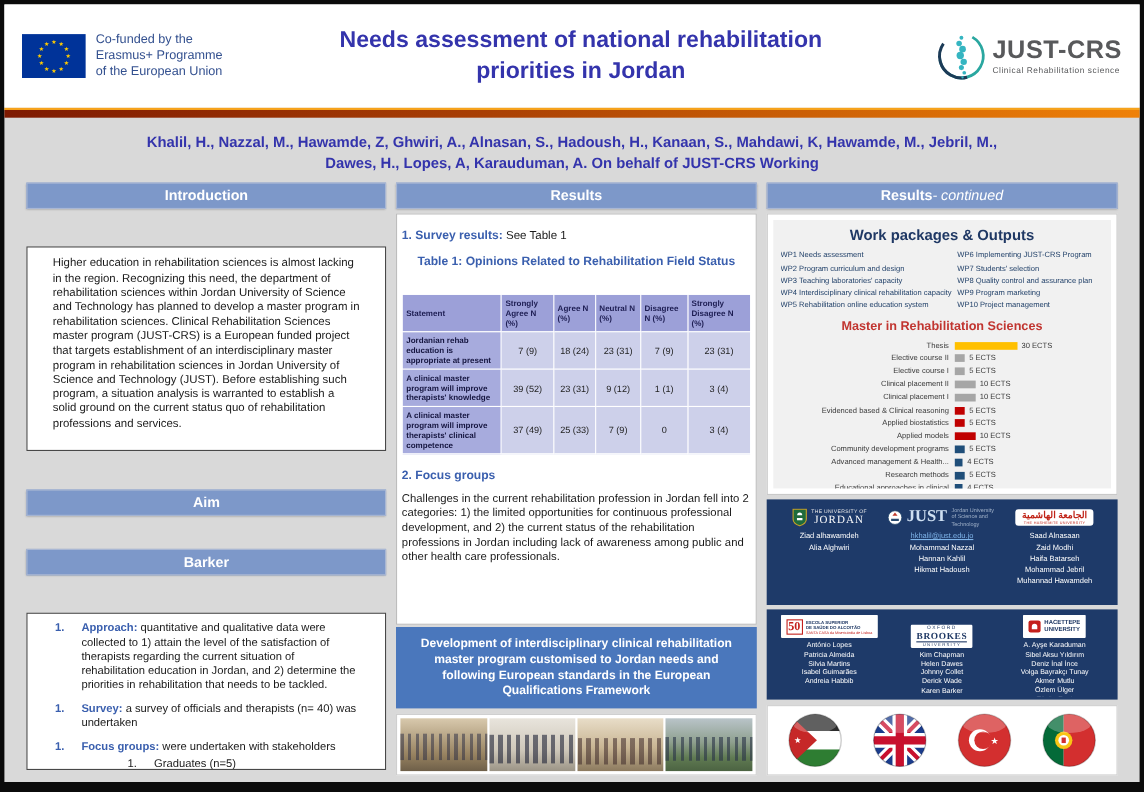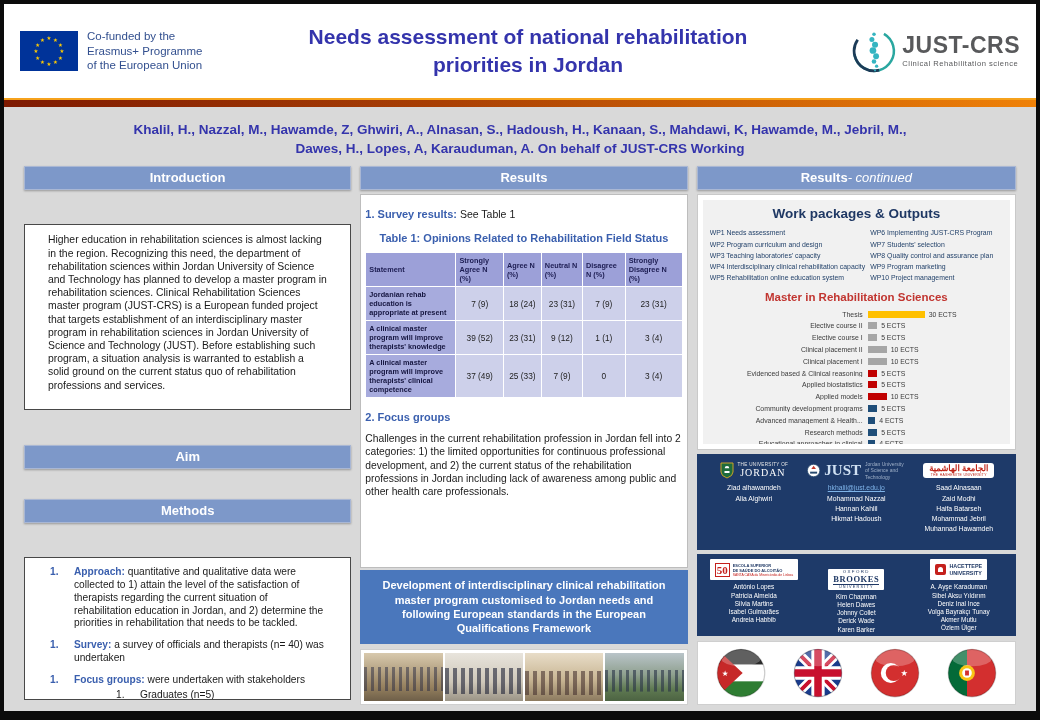--- a/index.html
+++ b/index.html
@@ -39,21 +39,21 @@
   .mbody{flex:1;line-height:1.25;color:#1a1a1a;}
   .mlabel{color:#3A5FAE;font-weight:bold;}
   .msub{margin:2px 0 0 42px;}
   .srow{display:flex;line-height:1.3;}
   .snum{width:24px;flex:none;}
 
   
   .res-box{background:#fff;border:1px solid #bdbdbd;padding:9px 4px 6px;margin-top:4px;height:374px;overflow:hidden;}
   .blue-bold{color:#3A5FAE;font-weight:bold;font-size:11px;}
   .plain{color:#1a1a1a;font-weight:normal;font-size:10.5px;}
-  .table-title{color:#3A5FAE;font-weight:bold;font-size:11px;text-align:center;margin:10px 4px 8px;}
+  .table-title{color:#3A5FAE;font-weight:bold;font-size:11px;text-align:center;margin:10px 4px 23px;}
   table.optable{width:100%;border-collapse:collapse;table-layout:fixed;}
   .optable th{background:#9CA0D8;color:#1D1D52;font-size:7.3px;font-weight:bold;text-align:left;
     padding:3px;border:1px solid #fff;vertical-align:middle;}
   .optable td.stmt{background:#A7ABDD;color:#15153F;font-weight:bold;font-size:7.3px;text-align:left;
     padding:3px;border:1px solid #fff;vertical-align:top;}
   .optable td.val{background:#CDD0EA;color:#222;font-size:8.3px;text-align:center;border:1px solid #fff;}
   .focus-head{margin-top:13px;display:block;}
   .focus-text{font-size:10.3px;line-height:1.28;color:#1a1a1a;margin-top:9px;}
   .concl{background:#4A77BC;color:#fff;font-weight:bold;font-size:11px;text-align:center;
     padding:8px 10px;margin-top:2px;line-height:1.3;flex:none;}
@@ -183,21 +183,21 @@
   </div>
 
   <div class="columns">
 
     <div class="col col1">
       <div class="sec-head">Introduction</div>
       <div class="box intro-box body-text">Higher education in rehabilitation sciences is almost lacking in the region. Recognizing this need, the department of rehabilitation sciences within Jordan University of Science and Technology has planned to develop a master program in rehabilitation sciences. Clinical Rehabilitation Sciences master program (JUST-CRS) is a European funded project that targets establishment of an interdisciplinary master program in rehabilitation sciences in Jordan University of Science and Technology (JUST). Before establishing such program, a situation analysis is warranted to establish a solid ground on the current status quo of rehabilitation professions and services.</div>
 
       <div class="sec-head">Aim</div>
 
-      <div class="sec-head">Methods</div>
+      <div class="sec-head">Barker</div>
       <div class="box methods-box">
         <div class="mitem">
           <span class="mnum">1.</span>
           <span class="mbody"><span class="mlabel">Approach:</span> <span>quantitative and qualitative data were collected to 1) attain the level of the satisfaction of therapists regarding the current situation of rehabilitation education in Jordan, and 2) determine the priorities in rehabilitation that needs to be tackled.</span></span>
         </div>
         <div class="mitem">
           <span class="mnum">1.</span>
           <span class="mbody"><span class="mlabel">Survey:</span> <span>a survey of officials and therapists (n= 40) was undertaken</span></span>
         </div>
         <div class="mitem">

